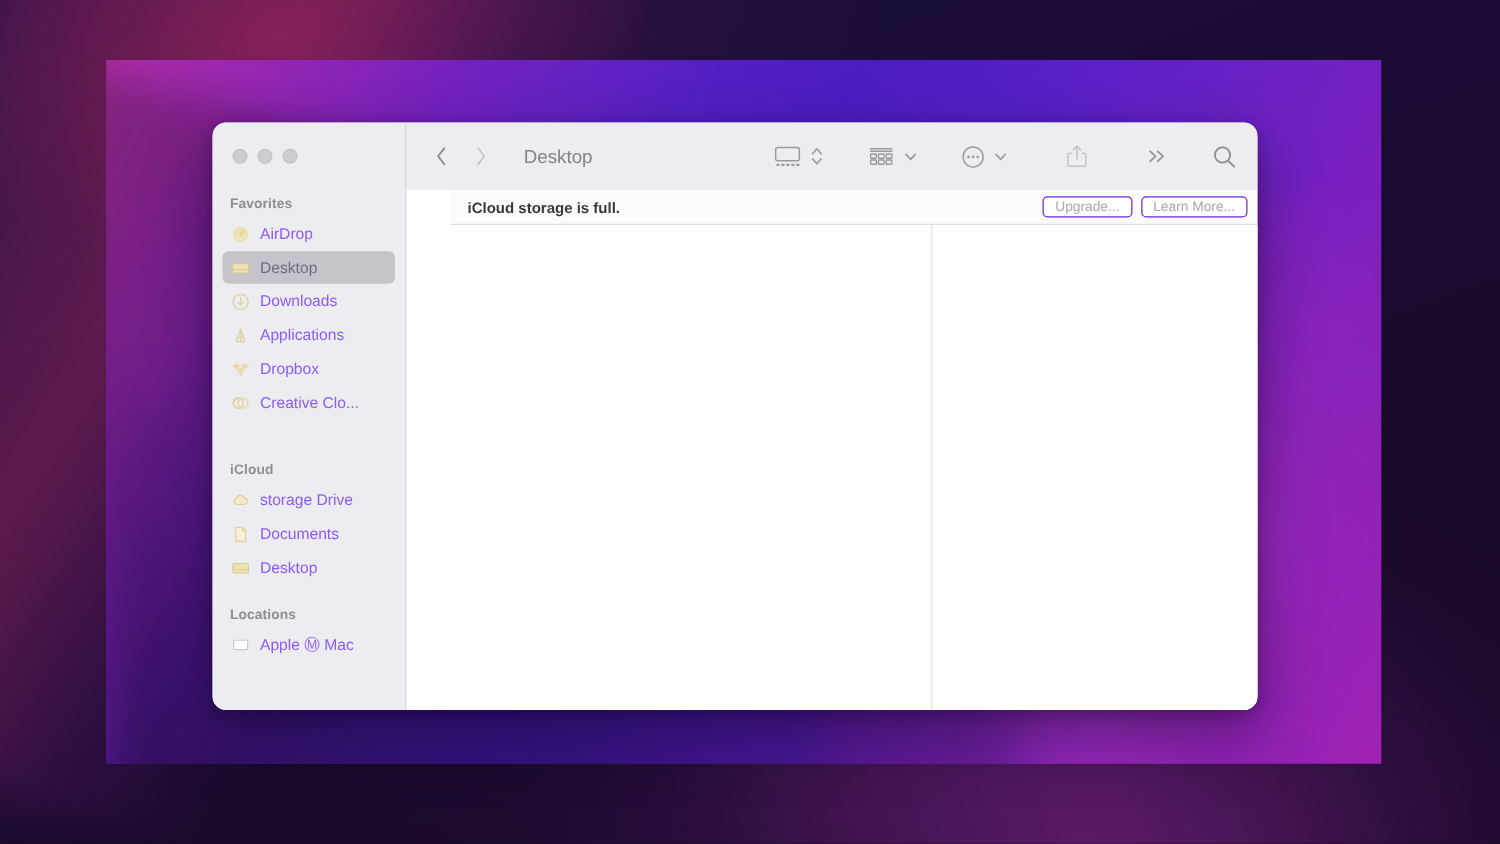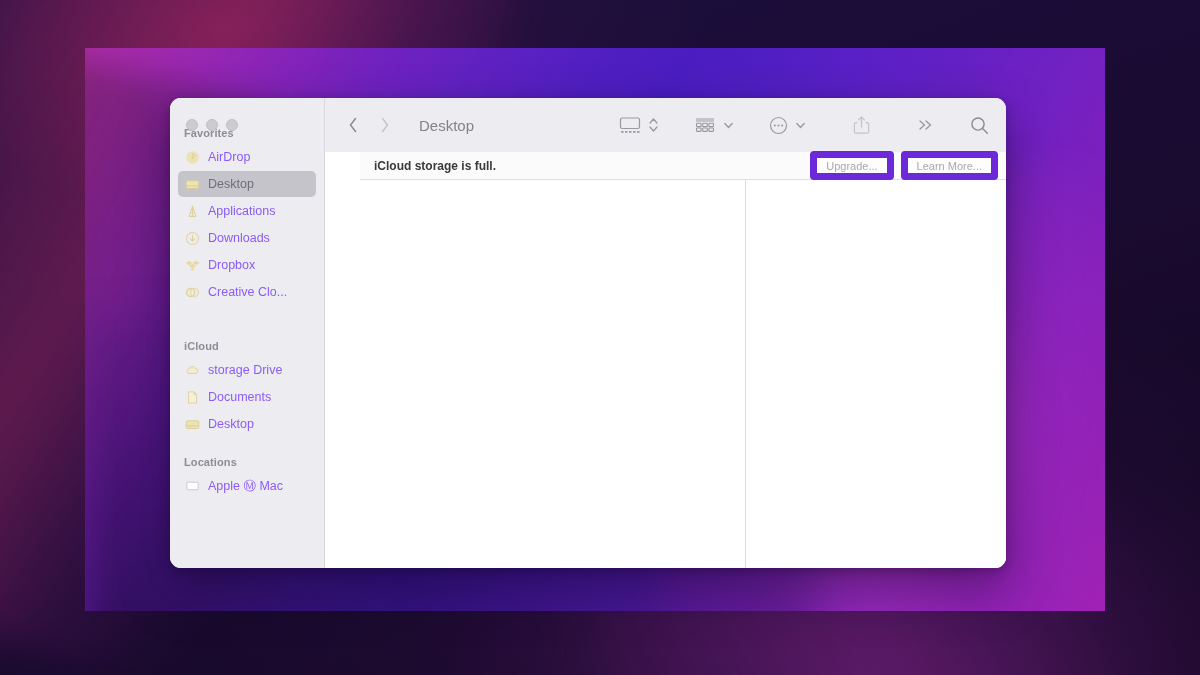--- a/index.html
+++ b/index.html
@@ -79,21 +79,21 @@
     box-shadow:0 22px 52px rgba(10,2,30,0.46), 0 3px 10px rgba(10,2,30,0.26);
     display:flex;
   }
 
   
   .sidebar {
     width:155px;
     flex:0 0 155px;
     background:#edecf0;
     border-right:1px solid #d9d7dd;
-    padding-top:22px;
+    padding-top:52px;
     position:relative;
     overflow:hidden;
   }
   .sb-group-title {
     font-size:11px;
     font-weight:700;
     color:#8e8d95;
     padding:7px 0 4px 14px;
     letter-spacing:0.1px;
   }
@@ -162,21 +162,21 @@
   }
   .banner-text {
     font-size:12px;
     font-weight:700;
     color:#3a3a3c;
   }
   .banner-spacer { flex:1; }
   .banner-btn {
     font-size:11px;
     color:#a9a8ad;
-    border:7px solid #6d28d9;
+    border:1px solid #6d28d9;
     background:#fdfdfd;
     border-radius:4px;
     padding:2px 9px 1px;
     margin-left:7px;
     line-height:1.1;
     white-space:nowrap;
   }
 
   
   .content { flex:1; display:flex; background:#ffffff; min-height:0; }
@@ -244,37 +244,37 @@
           <rect x="1.3" y="4" width="13.4" height="8.2" rx="1.4" fill="#ece3b5" stroke="#d8cc90" stroke-width="0.9"></rect>
           <line x1="1.3" y1="9.4" x2="14.7" y2="9.4" stroke="#d8cc90" stroke-width="0.9"></line>
         </svg>
       </span>
       <span class="sb-label">Desktop</span>
     </div>
 
     <div class="sb-item">
       <span class="sb-icon">
         <svg width="15" height="15" viewBox="0 0 16 16">
+          <circle cx="8" cy="8" r="6.4" fill="none" stroke="#ddd1a0" stroke-width="1.1"></circle>
+          <line x1="8" y1="4.4" x2="8" y2="10.4" stroke="#ddd1a0" stroke-width="1.1" stroke-linecap="round"></line>
+          <path d="M5.8 8.4 L8 10.7 L10.2 8.4" fill="none" stroke="#ddd1a0" stroke-width="1.1" stroke-linecap="round" stroke-linejoin="round"></path>
+        </svg>
+      </span>
+      <span class="sb-label">Downloads</span>
+    </div>
+
+    <div class="sb-item">
+      <span class="sb-icon">
+        <svg width="15" height="15" viewBox="0 0 16 16">
           <path d="M8 2.2 L11.6 13.2 L4.4 13.2 Z" fill="none" stroke="#ddd1a0" stroke-width="1.1" stroke-linejoin="round"></path>
           <line x1="8" y1="2.2" x2="8" y2="13.2" stroke="#ddd1a0" stroke-width="1"></line>
           <line x1="5.6" y1="9.4" x2="10.4" y2="9.4" stroke="#ddd1a0" stroke-width="1"></line>
         </svg>
       </span>
       <span class="sb-label">Applications</span>
-    </div>
-
-    <div class="sb-item">
-      <span class="sb-icon">
-        <svg width="15" height="15" viewBox="0 0 16 16">
-          <circle cx="8" cy="8" r="6.4" fill="none" stroke="#ddd1a0" stroke-width="1.1"></circle>
-          <line x1="8" y1="4.4" x2="8" y2="10.4" stroke="#ddd1a0" stroke-width="1.1" stroke-linecap="round"></line>
-          <path d="M5.8 8.4 L8 10.7 L10.2 8.4" fill="none" stroke="#ddd1a0" stroke-width="1.1" stroke-linecap="round" stroke-linejoin="round"></path>
-        </svg>
-      </span>
-      <span class="sb-label">Downloads</span>
     </div>
 
     <div class="sb-item">
       <span class="sb-icon">
         <svg width="15" height="15" viewBox="0 0 16 16">
           <path d="M4.3 2.8 L8 5.3 L4.3 7.8 L0.7 5.3 Z" fill="#e6db9f"></path>
           <path d="M11.7 2.8 L15.3 5.3 L11.7 7.8 L8 5.3 Z" fill="#e6db9f"></path>
           <path d="M4.3 8.6 L8 6.1 L11.7 8.6 L8 11.1 Z" fill="#e6db9f"></path>
           <path d="M5.6 11.9 L8 10.3 L10.4 11.9 L8 13.5 Z" fill="#e6db9f"></path>
         </svg>

